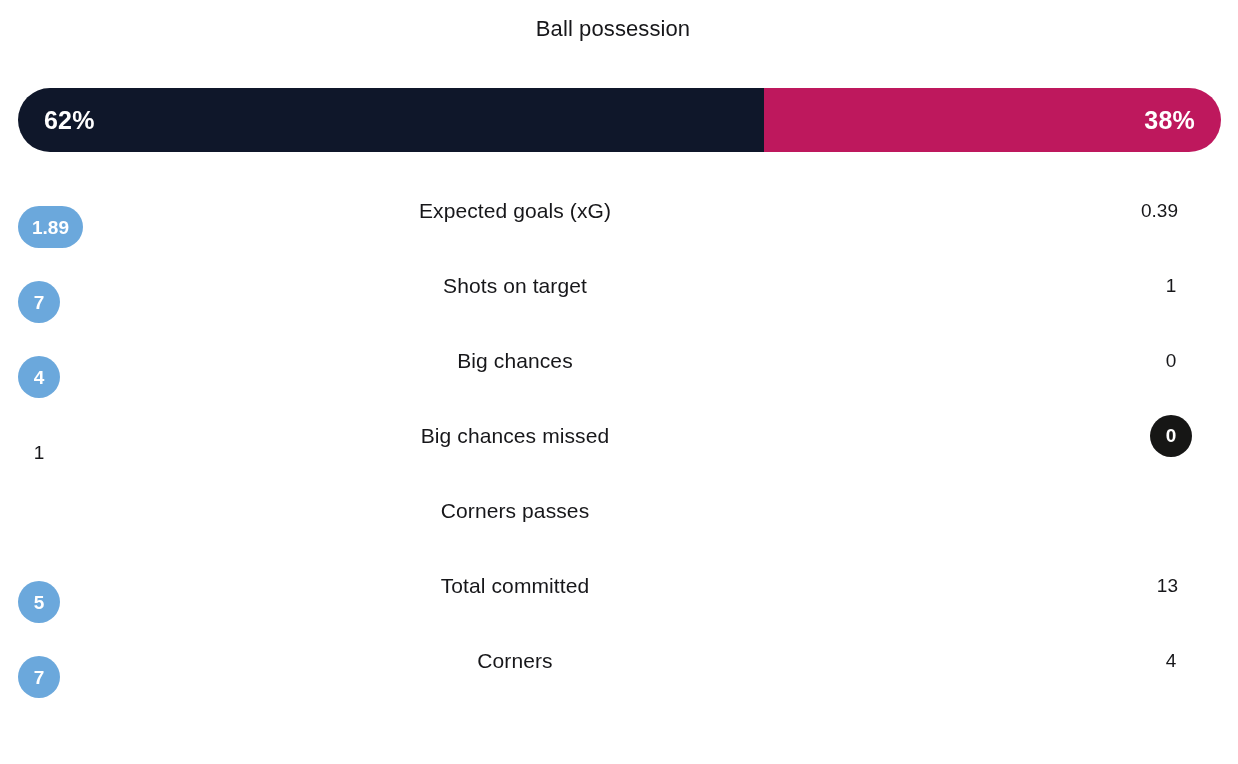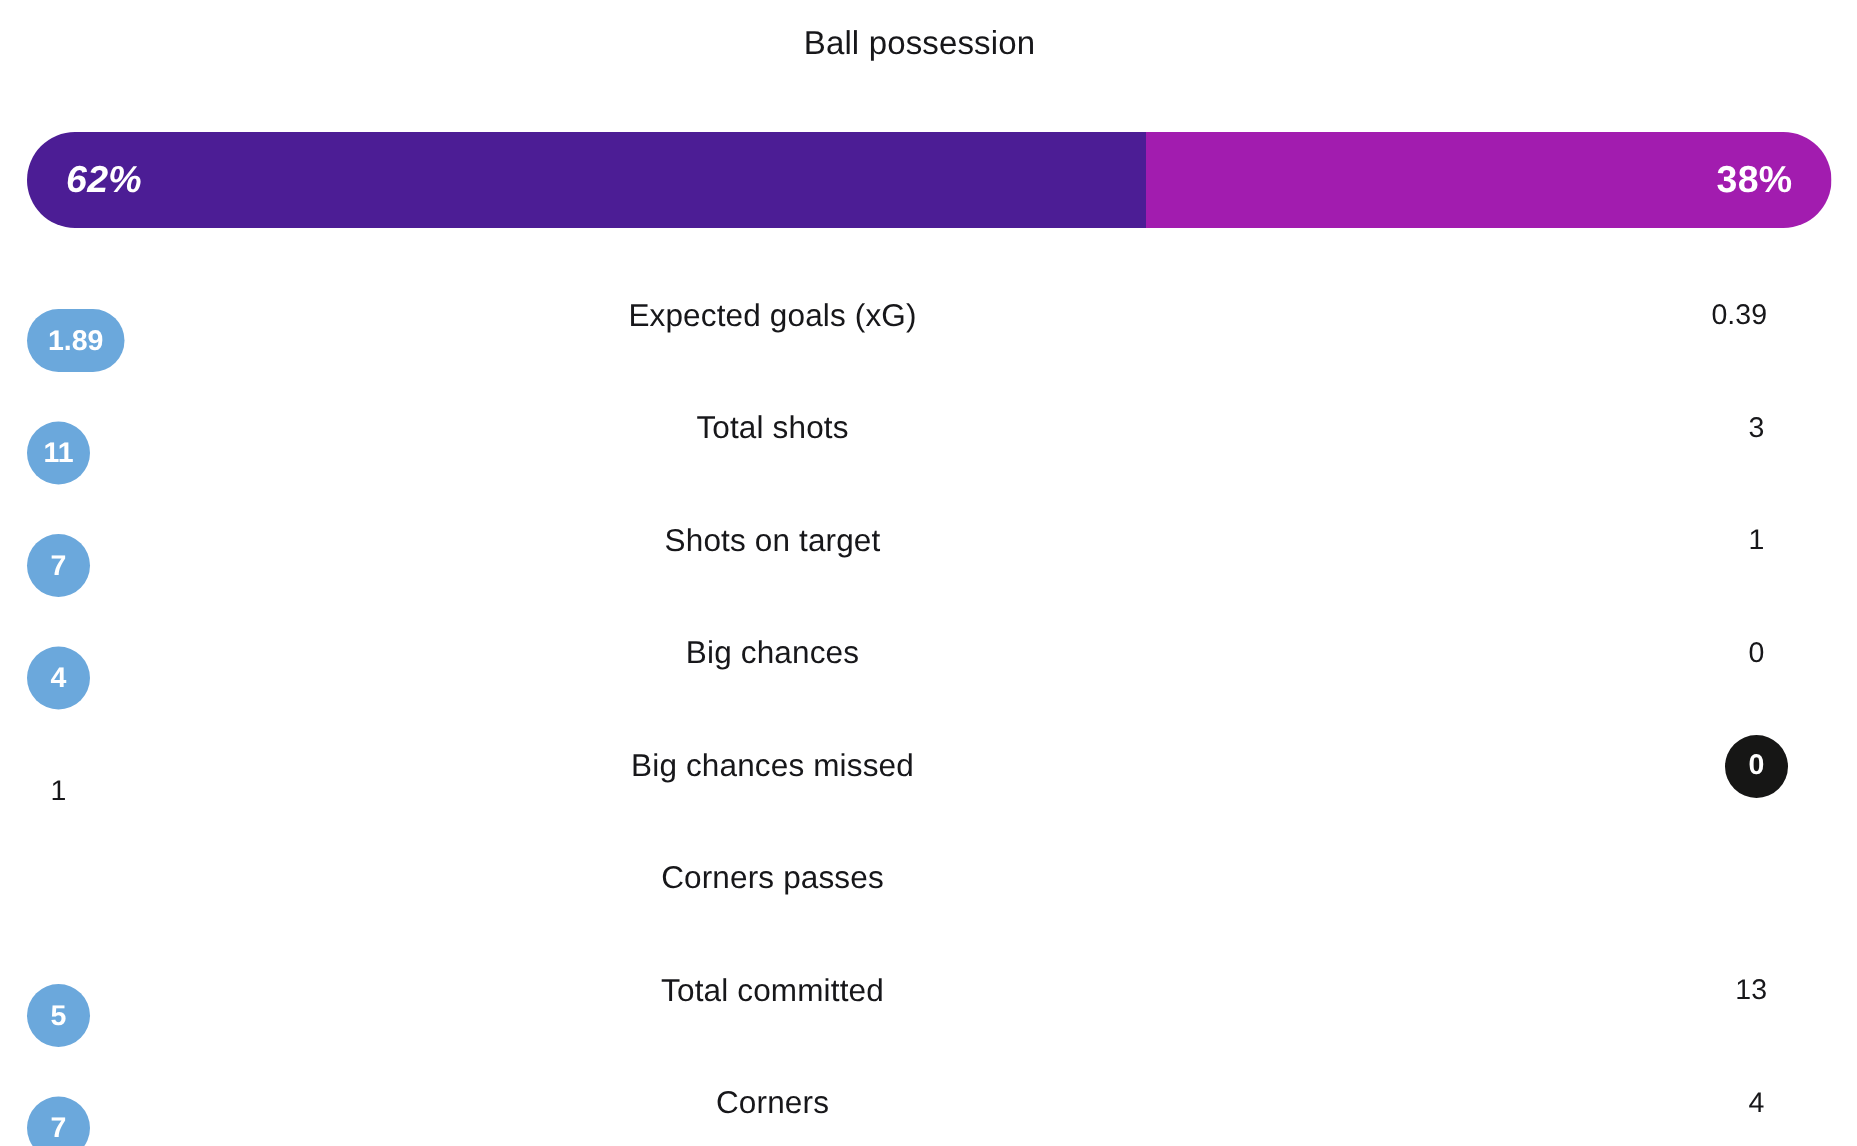--- a/index.html
+++ b/index.html
@@ -152,49 +152,40 @@
   }
 </style>
 </head>
 <body>
 
 <div class="panel">
 
   <div class="chart-title">Ball possession</div>
 
   <div class="possession-bar">
-    <div class="poss-seg poss-home" style="flex: 0 0 62%; background: #4c1d95; font-style: italic;">
+    <div class="poss-seg poss-home" style="flex: 0 0 62%; background: #0f172a;">
       <span class="poss-label">62%</span>
     </div>
-    <div class="poss-seg poss-away" style="flex: 0 0 38%; background: #a21caf;">
+    <div class="poss-seg poss-away" style="flex: 0 0 38%; background: #be185d;">
       <span class="poss-label">38%</span>
     </div>
   </div>
 
   <div class="stat-rows" id="stat-rows">
       <div class="stat-row">
         <div class="stat-left">
           <span class="chip blue">1.89</span>
         </div>
         <div class="stat-label">Expected goals (xG)</div>
         <div class="stat-right">
           <span class="chip plain">0.39</span>
         </div>
       </div>
       <div class="stat-row">
         <div class="stat-left">
-          <span class="chip blue circle">11</span>
-        </div>
-        <div class="stat-label">Total shots</div>
-        <div class="stat-right">
-          <span class="chip plain">3</span>
-        </div>
-      </div>
-      <div class="stat-row">
-        <div class="stat-left">
           <span class="chip blue circle">7</span>
         </div>
         <div class="stat-label">Shots on target</div>
         <div class="stat-right">
           <span class="chip plain">1</span>
         </div>
       </div>
       <div class="stat-row">
         <div class="stat-left">
           <span class="chip blue circle">4</span>

